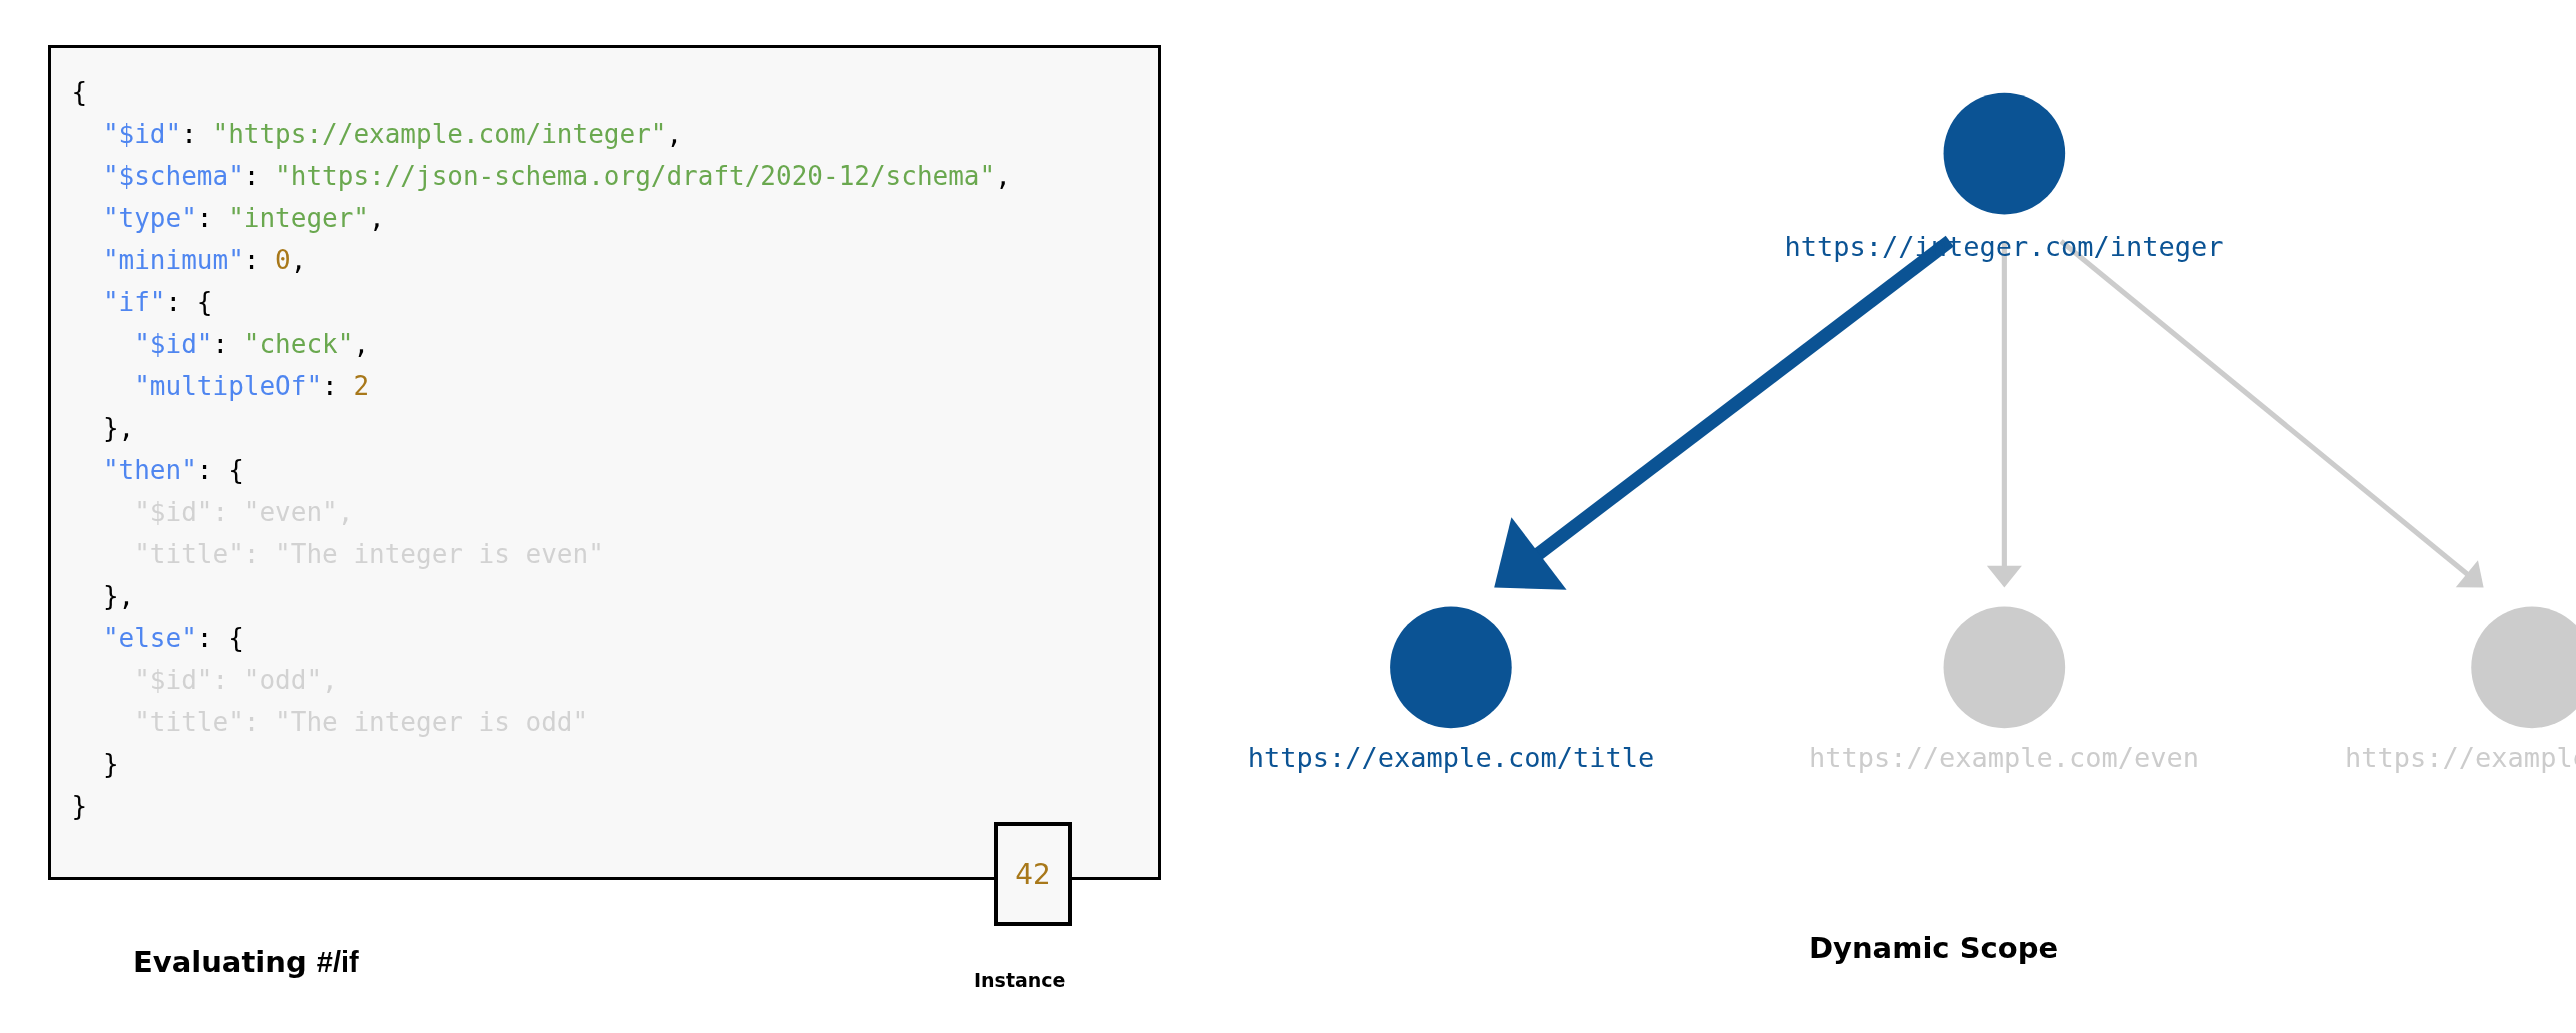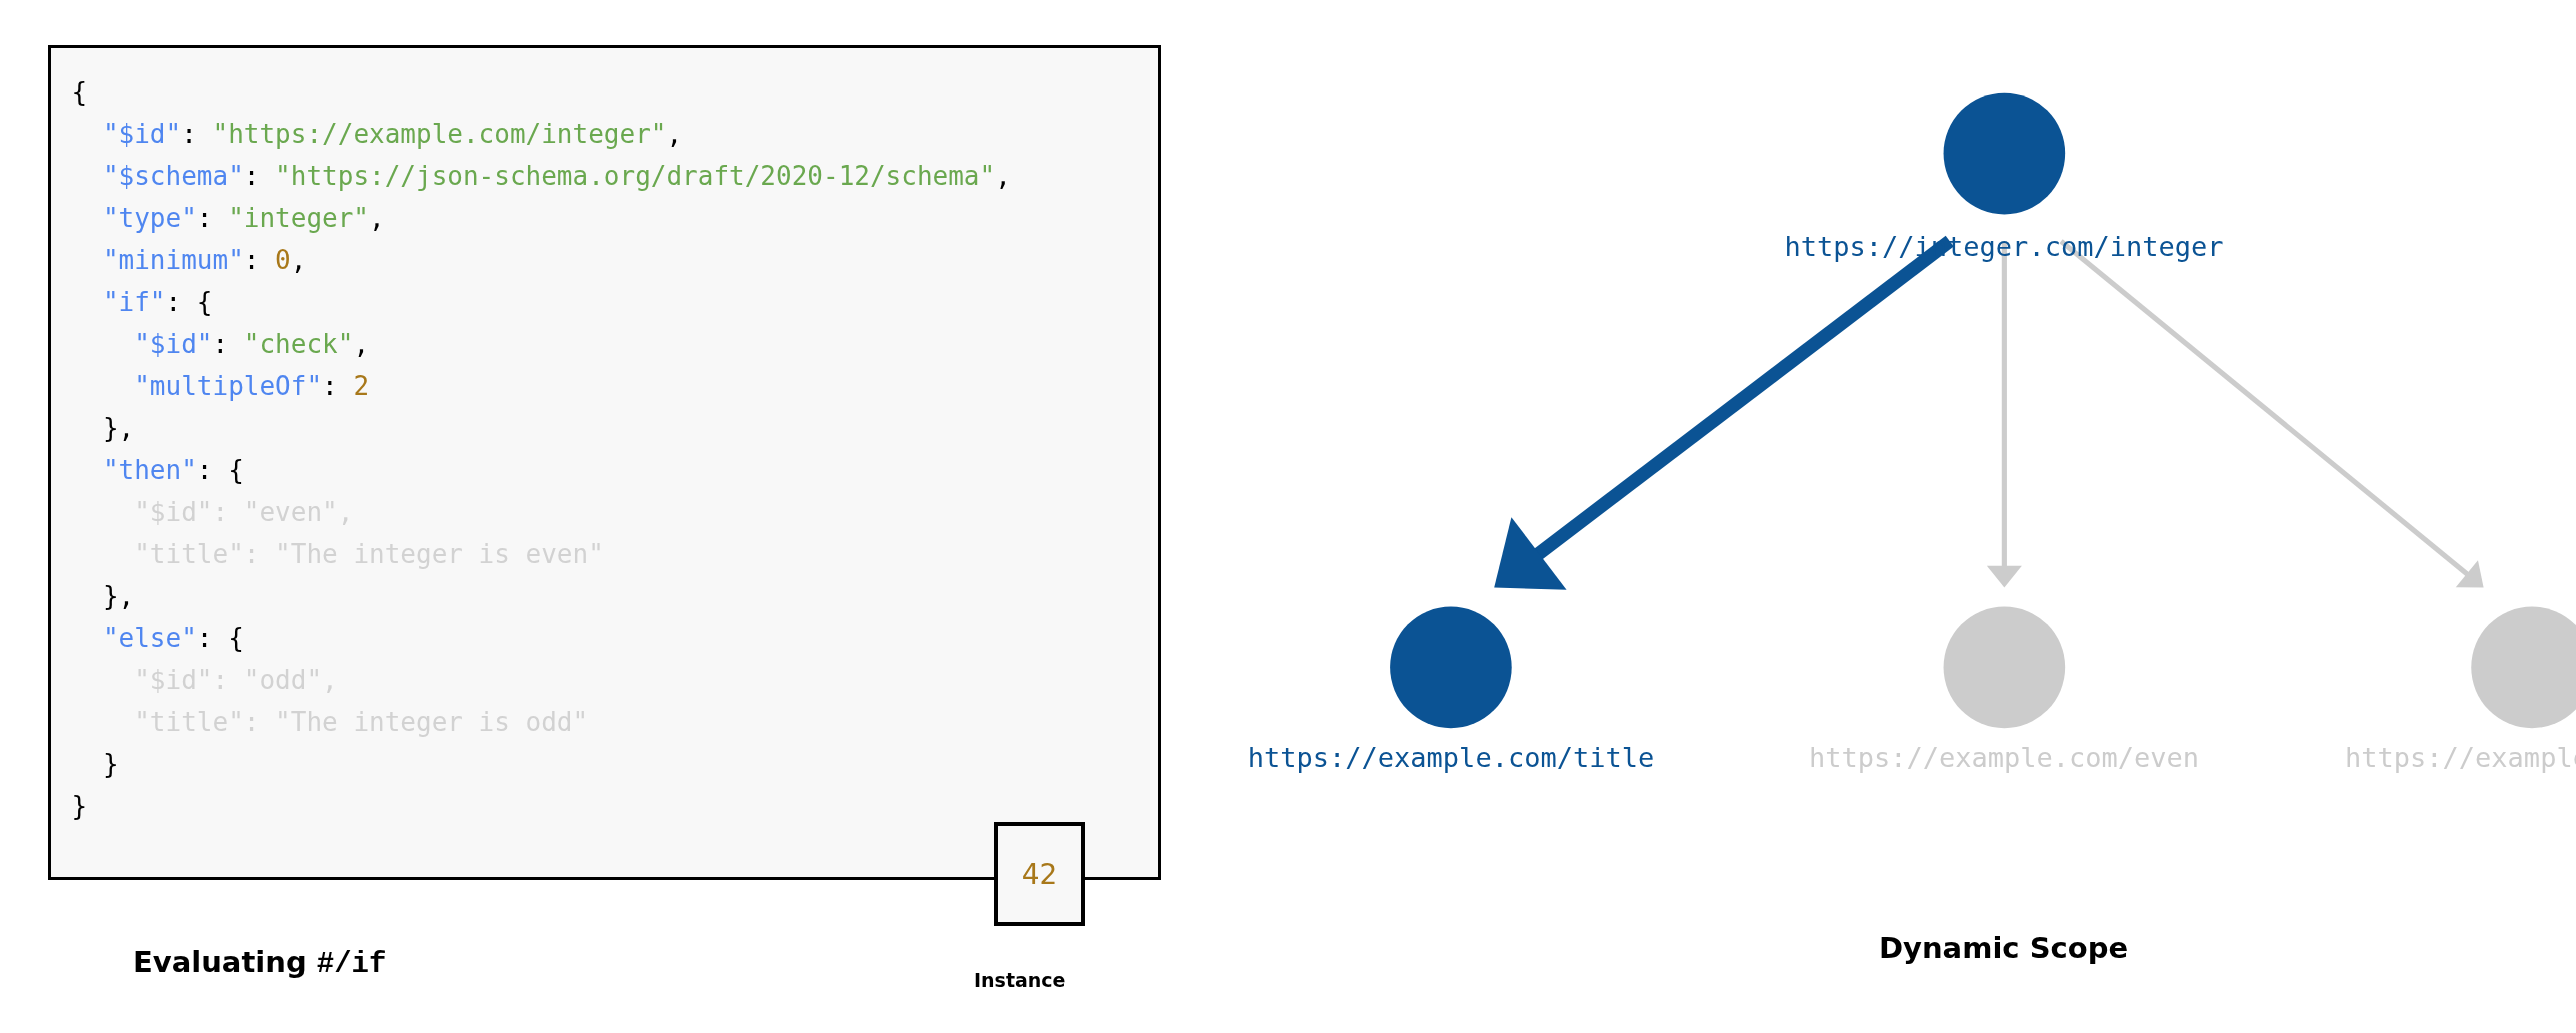--- a/index.html
+++ b/index.html
@@ -43,21 +43,21 @@
   .tok-num   { color: #a8781a; }
   .tok-punct { color: #000000; }
   .dim       { color: #d2d2d2; }
   .dim .tok-key, .dim .tok-str, .dim .tok-num, .dim .tok-punct { color: #d2d2d2; }
 
   
   #instance-box {
     position: absolute;
     left: 994px;
     top: 822px;
-    width: 91px;
+    width: 78px;
     height: 104px;
     box-sizing: border-box;
     border: 4.1px solid #000000;
     background: #f8f8f8;
     z-index: 5;
   }
   #instance-value {
     position: absolute;
     left: 0;
     right: 0;
@@ -72,26 +72,26 @@
   
   .caption {
     position: absolute;
     font-family: "DejaVu Sans", "Liberation Sans", sans-serif;
     font-weight: bold;
     font-size: 29px;
     color: #000000;
     white-space: pre;
   }
   .caption .mono {
-    font-family: Liberation Mono, monospace;
+    font-family: Liberation Sans, sans-serif;
     font-weight: bold;
   }
   #caption-evaluating { left: 133px; top: 945px; }
   #caption-instance   { left: 974px; top: 969px; font-size: 19px; }
-  #caption-dynamic    { left: 1879px; top: 931px; }
+  #caption-dynamic    { left: 1809px; top: 931px; }
 
   
   #graph-panel {
     position: absolute;
     left: 1185px;
     top: 0px;
     width: 1648px;
     height: 907px;
   }
   #graph-svg {

